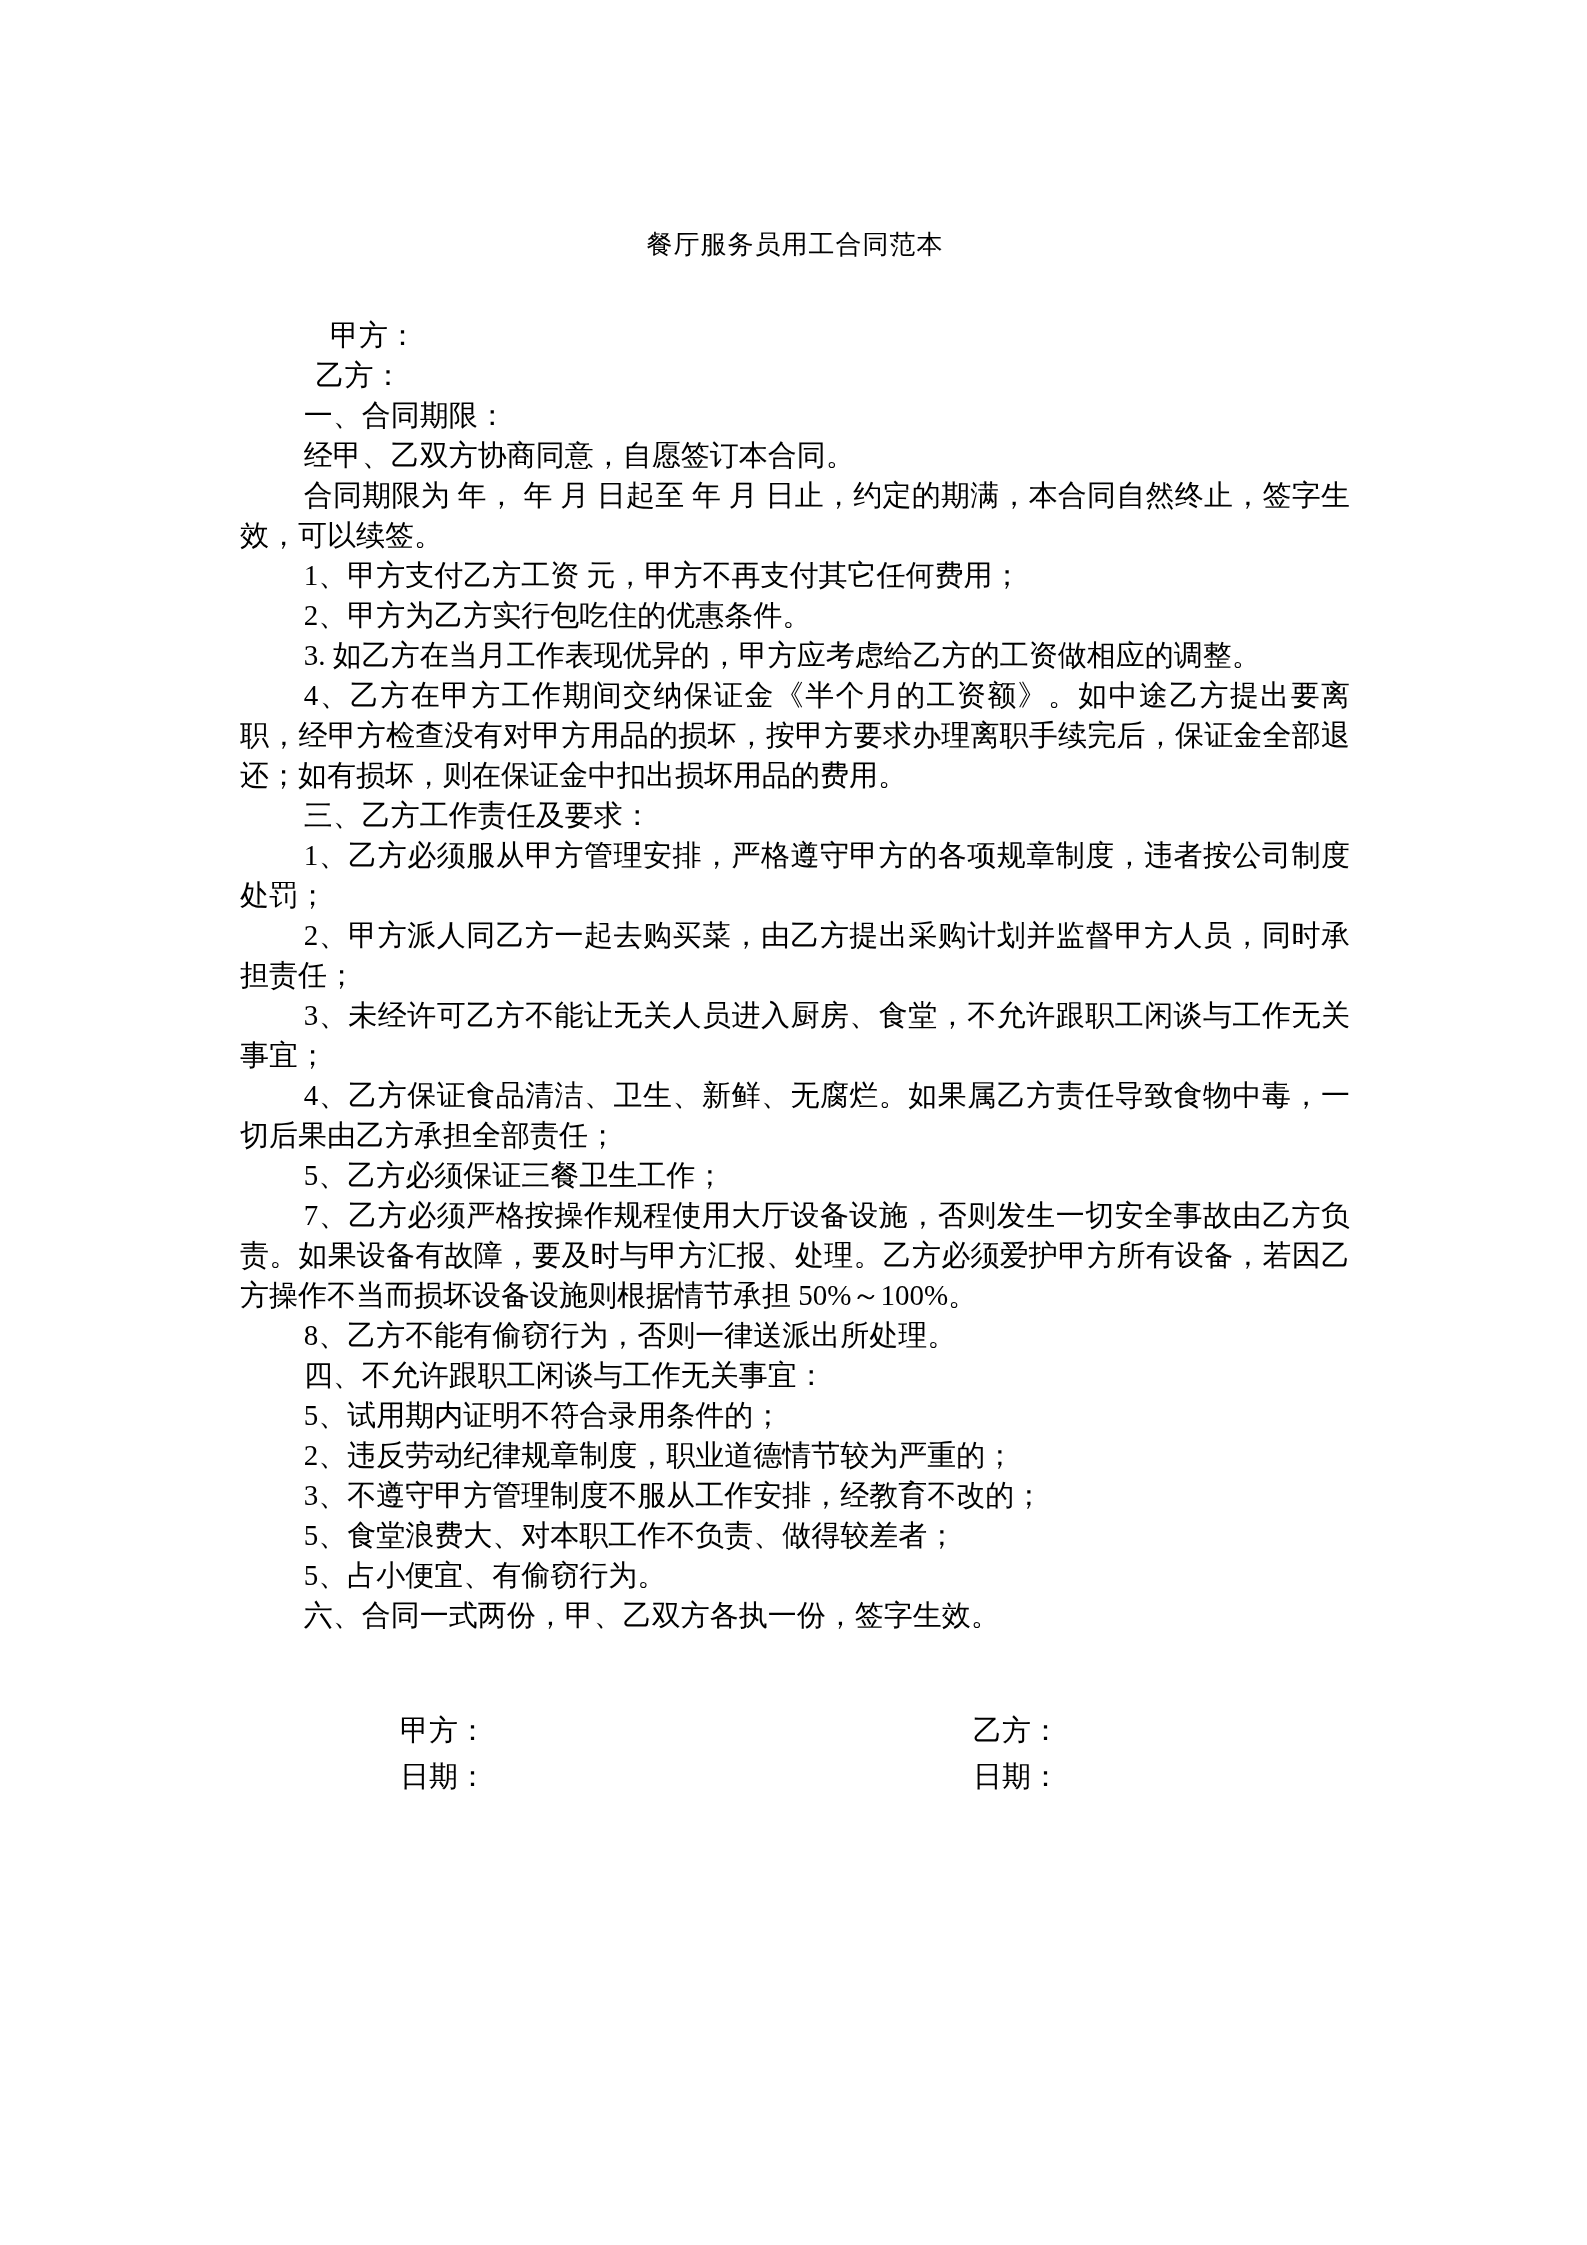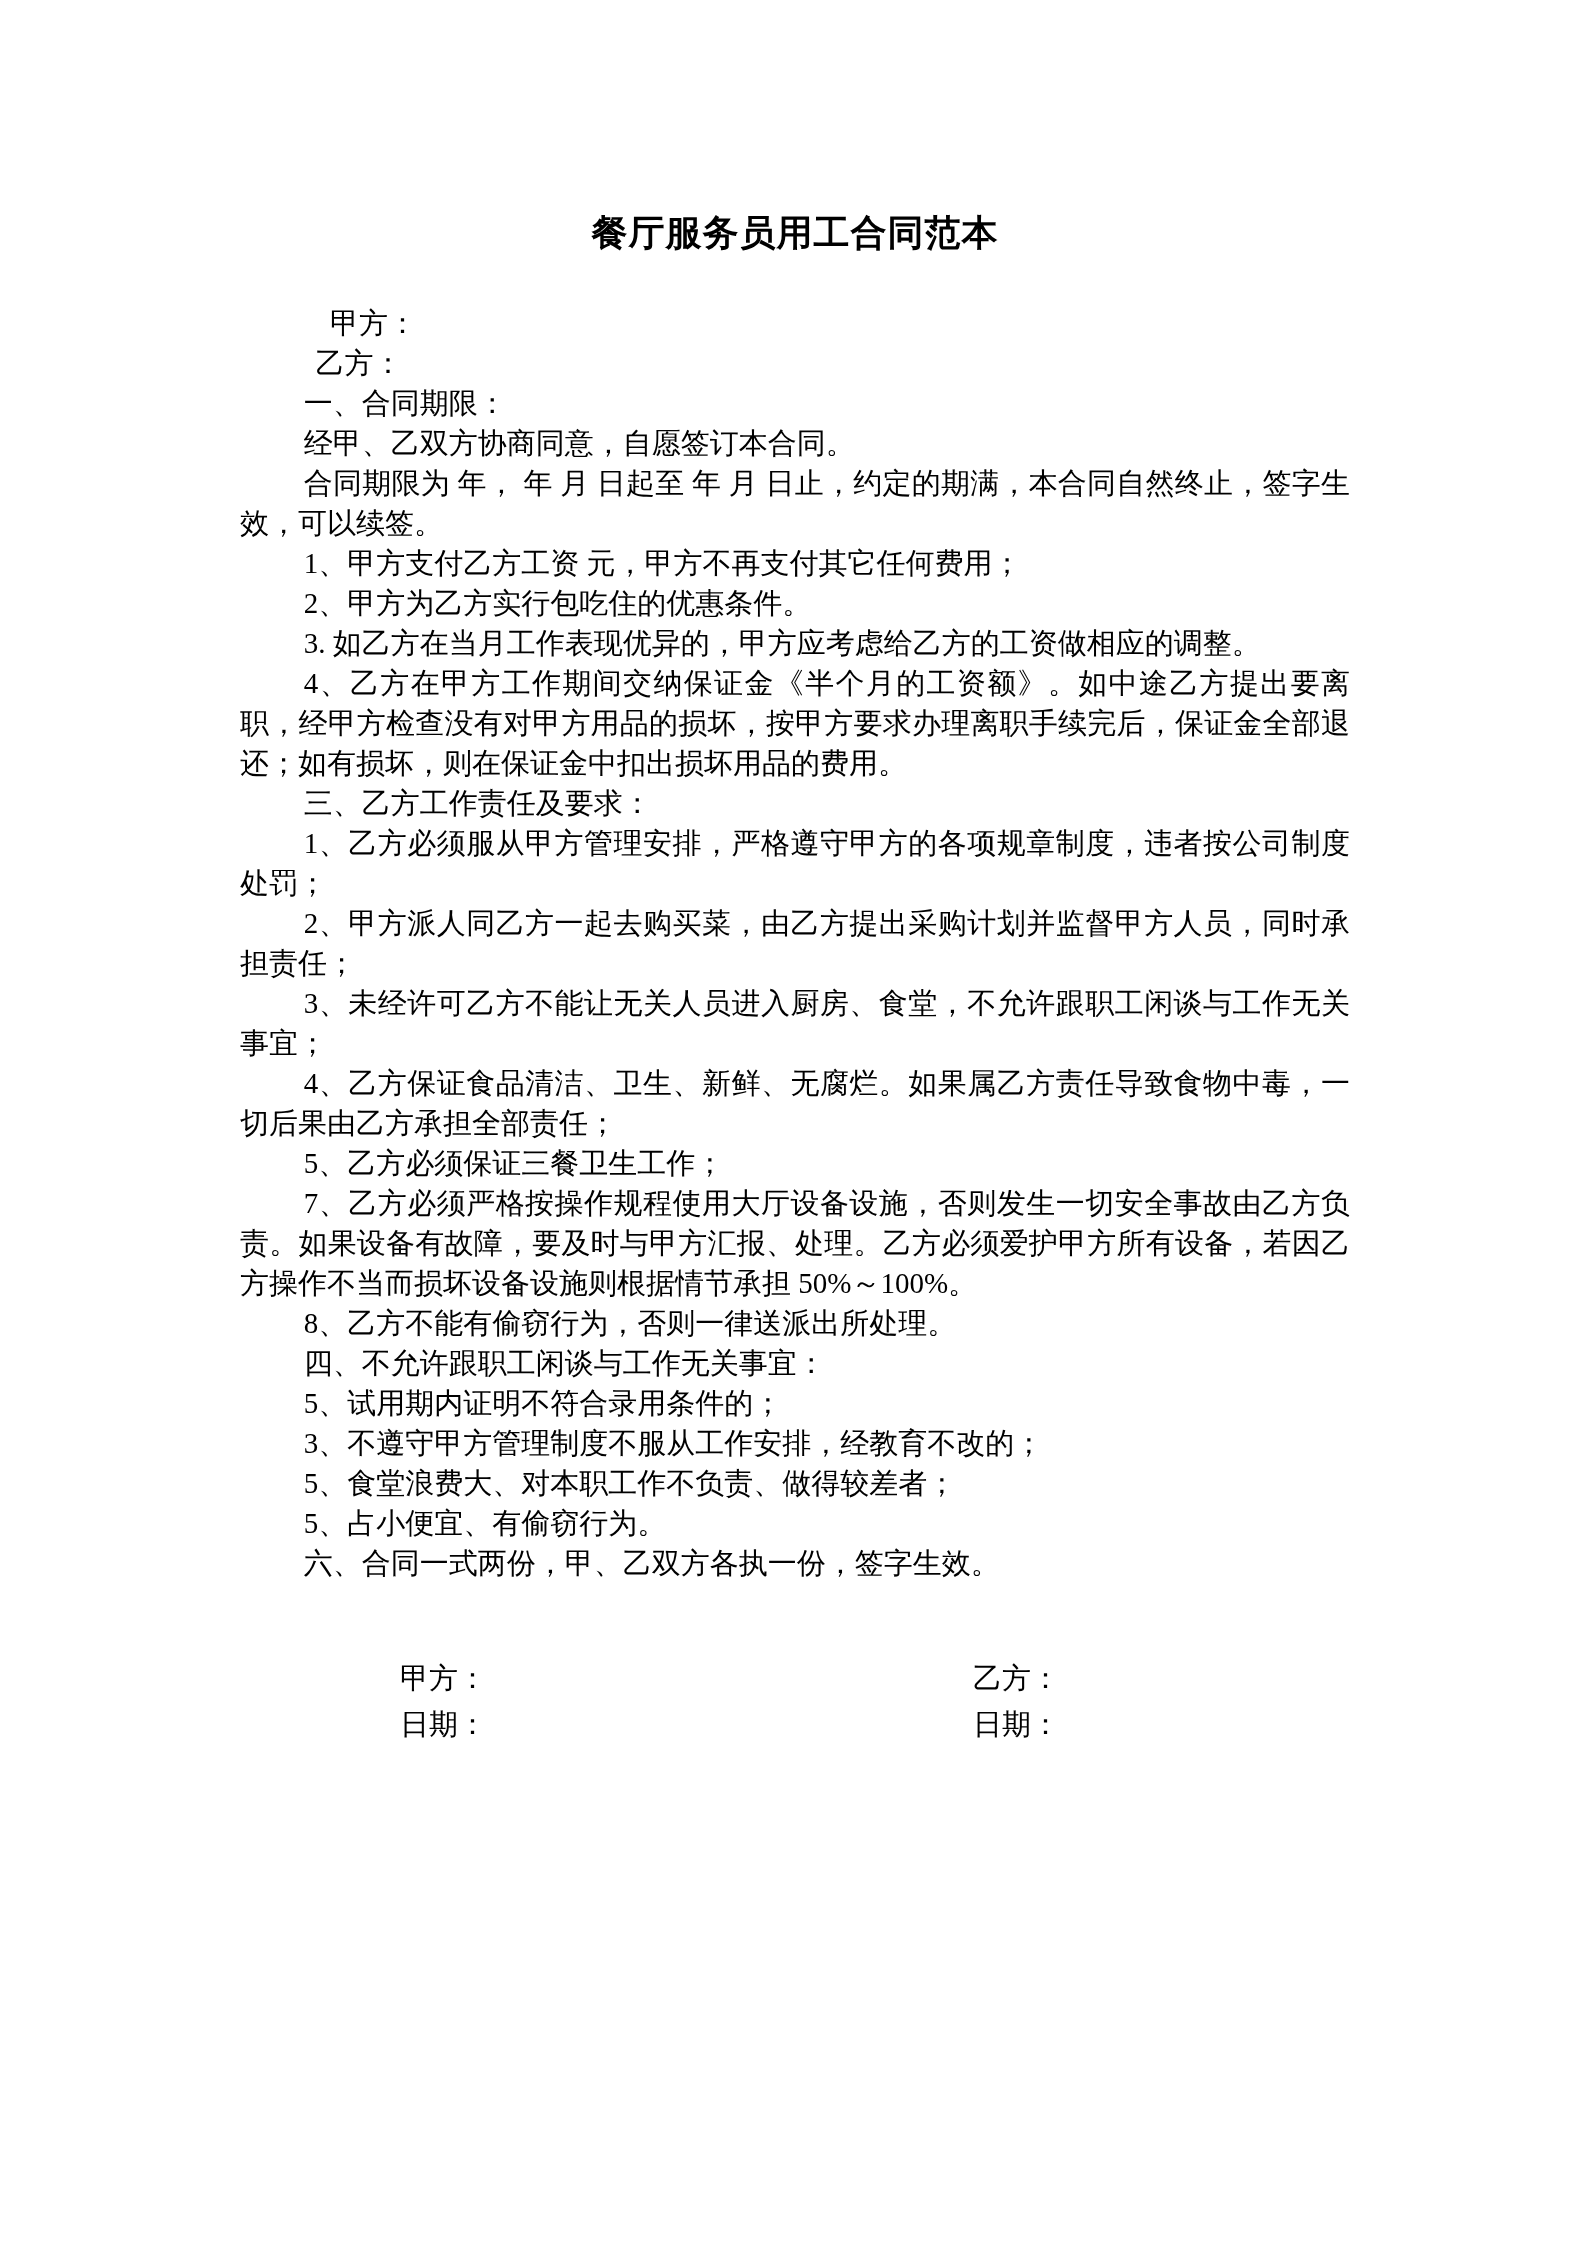--- a/index.html
+++ b/index.html
@@ -15,24 +15,24 @@
     overflow: hidden;
     font-family: "Liberation Serif", "DejaVu Serif", serif;
     color: #000000;
   }
   .content {
     box-sizing: content-box;
     width: 1110px;
     padding: 205px 237px 0 240px;
   }
   .title {
-    margin: 4px 0 46px 0;
-    font-size: 36px;
+    margin: 16px 0 46px 0;
+    font-size: 26px;
     line-height: 48px;
-    font-weight: bold;
+    font-weight: normal;
     text-align: center;
     letter-spacing: 1px;
   }
   .body-text p {
     margin: 0;
     font-size: 29px;
     line-height: 40px;
     text-indent: 2.2em;
     text-align: justify;
     word-break: break-all;
@@ -77,20 +77,21 @@
         <p>三、乙方工作责任及要求：</p>
         <p>1、乙方必须服从甲方管理安排，严格遵守甲方的各项规章制度，违者按公司制度处罚；</p>
         <p>2、甲方派人同乙方一起去购买菜，由乙方提出采购计划并监督甲方人员，同时承担责任；</p>
         <p>3、未经许可乙方不能让无关人员进入厨房、食堂，不允许跟职工闲谈与工作无关事宜；</p>
         <p>4、乙方保证食品清洁、卫生、新鲜、无腐烂。如果属乙方责任导致食物中毒，一切后果由乙方承担全部责任；</p>
         <p>5、乙方必须保证三餐卫生工作；</p>
         <p>7、乙方必须严格按操作规程使用大厅设备设施，否则发生一切安全事故由乙方负责。如果设备有故障，要及时与甲方汇报、处理。乙方必须爱护甲方所有设备，若因乙方操作不当而损坏设备设施则根据情节承担 50%～100%。</p>
         <p>8、乙方不能有偷窃行为，否则一律送派出所处理。</p>
         <p>四、不允许跟职工闲谈与工作无关事宜：</p>
         <p>5、试用期内证明不符合录用条件的；</p>
+        <p>2、违反劳动纪律规章制度，职业道德情节较为严重的；</p>
         <p>3、不遵守甲方管理制度不服从工作安排，经教育不改的；</p>
         <p>5、食堂浪费大、对本职工作不负责、做得较差者；</p>
         <p>5、占小便宜、有偷窃行为。</p>
         <p>六、合同一式两份，甲、乙双方各执一份，签字生效。</p>
       </div>
 
     <div class="sig-block">
       <div class="sig-row">
         <span class="sig-cell-left">甲方：</span>
         <span class="sig-cell-right">乙方：</span>

